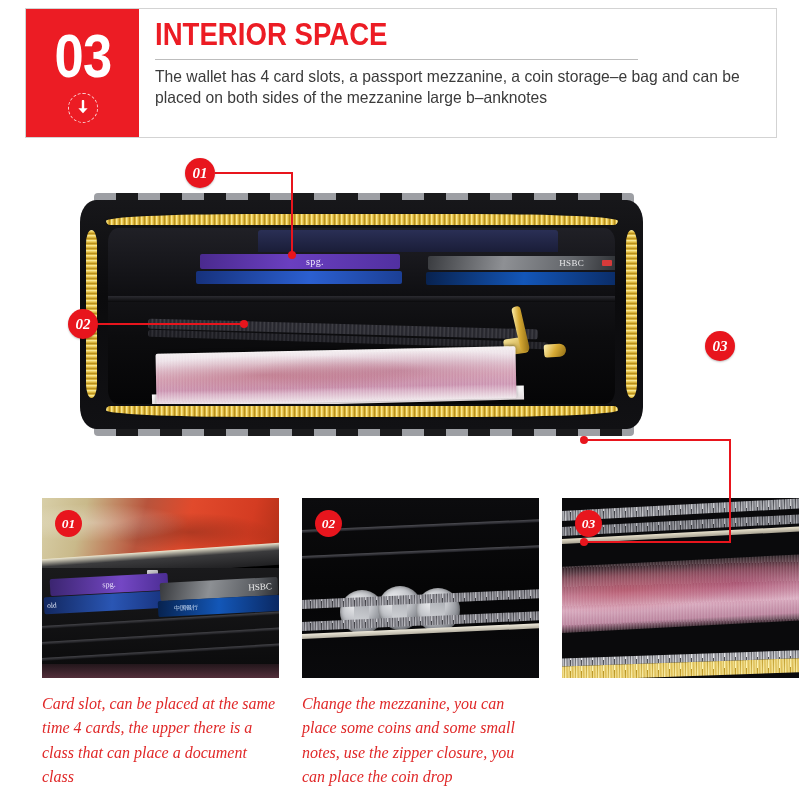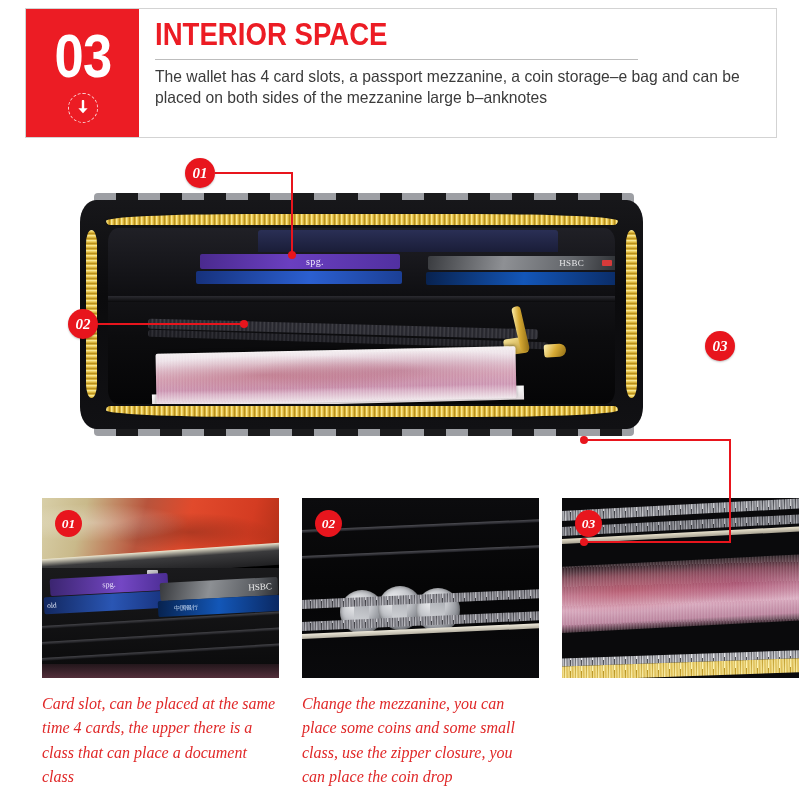--- a/index.html
+++ b/index.html
@@ -656,21 +656,21 @@
       <div class="p2-seam" style="top:26px;"></div>
       <div class="p2-seam" style="top:52px;"></div>
       <div class="coin" style="left:38px; top:92px;"></div>
       <div class="coin" style="left:76px; top:88px;"></div>
       <div class="coin" style="left:114px; top:90px;"></div>
       <div class="p2-zip" style="top:96px;"></div>
       <div class="p2-zip" style="top:118px;"></div>
       <div class="p2-lip" style="top:130px;"></div>
       <div class="panel-badge">02</div>
     </div>
-    <div class="panel-caption">Change the mezzanine, you can place some coins and some small class, use the zipper closure, you can place the coin drop</div>
+    <div class="panel-caption">Change the mezzanine, you can place some coins and some small notes, use the zipper closure, you can place the coin drop</div>
   </div>
 
   <div class="panel" style="left:562px; top:0;">
     <div class="panel-img">
       <div class="p3-bg"></div>
       <div class="p3-zip-top"></div>
       <div class="p3-zip-top2"></div>
       <div class="p3-lip"></div>
       <div class="p3-note"></div>
       <div class="p3-goldlip"></div>

